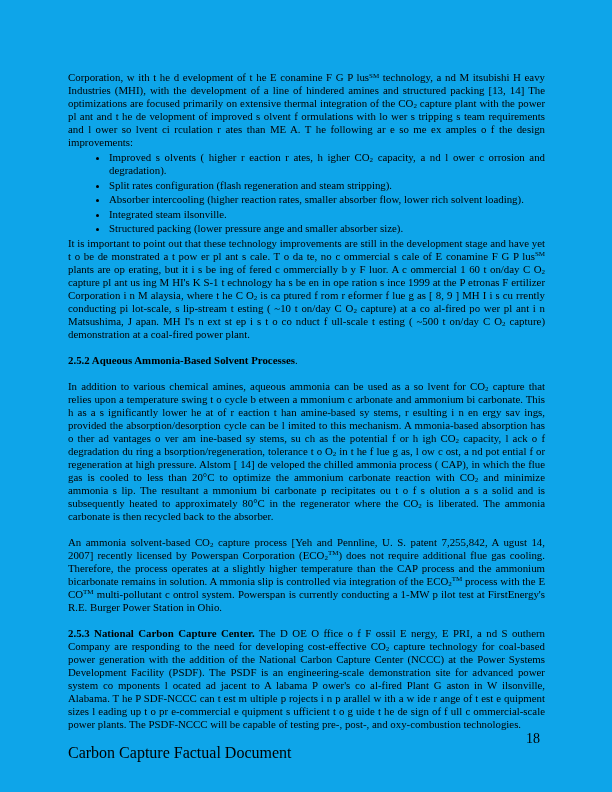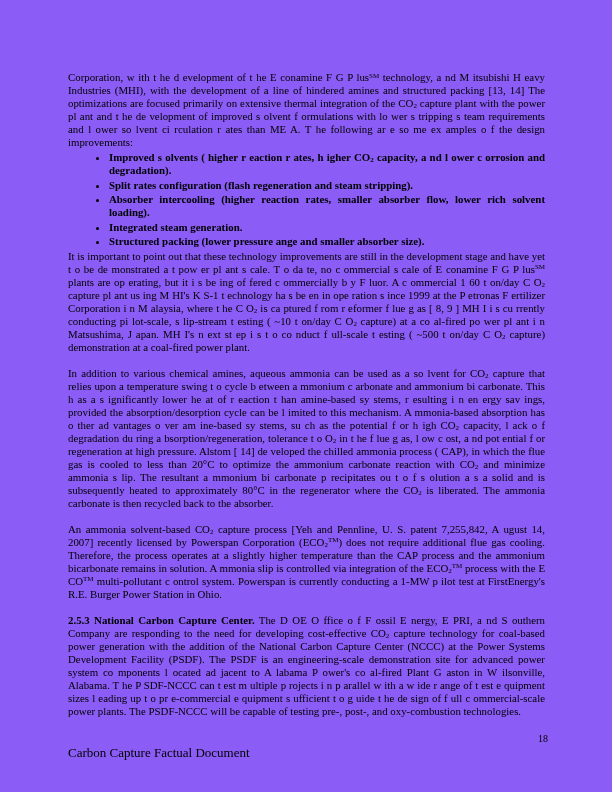--- a/index.html
+++ b/index.html
@@ -4,21 +4,21 @@
 <style>
   html, body {
     margin: 0;
     padding: 0;
     background: #ffffff;
   }
   .page {
     position: relative;
     width: 612px;
     height: 792px;
-    background: #8b5cf6;
+    background: #0ea5e9;
     font-family: "Liberation Serif", serif;
     font-size: 10.85px;
     line-height: 13px;
     color: #000000;
     overflow: hidden;
   }
   .content {
     position: absolute;
     left: 68px;
     top: 71px;
@@ -32,21 +32,20 @@
     margin-top: 13px !important;
   }
   ul.bullets {
     margin: 2px 0 0 0;
     padding: 0 0 0 41px;
     list-style: disc outside;
   }
   ul.bullets li {
     margin: 0 0 1.5px 0;
     text-align: justify;
-    font-weight: bold;
   }
   b {
     font-weight: bold;
   }
   sub, sup {
     font-size: 7px;
     line-height: 0;
   }
   sup {
     vertical-align: baseline;
@@ -54,48 +53,49 @@
     top: -0.45em;
   }
   sub {
     vertical-align: baseline;
     position: relative;
     top: 0.18em;
   }
   .page-number {
     position: absolute;
     top: 732px;
-    right: 64px;
-    font-size: 10px;
+    right: 72px;
+    font-size: 14px;
   }
   .footer {
     position: absolute;
     top: 746px;
     left: 68px;
-    font-size: 13px;
+    font-size: 16px;
   }
 </style>
 </head>
 <body>
 
 <div class="page">
   <div class="content">
 
     <p>Corporation, w ith t he d evelopment of t he E conamine F G P lus<sup>SM</sup> technology, a nd M itsubishi H eavy Industries (MHI), with the development of a line of hindered amines and structured packing [13, 14] The optimizations are focused primarily on extensive thermal integration of the CO<sub>2</sub> capture plant with the power pl ant and t he de velopment of improved s olvent f ormulations with lo wer s tripping s team requirements and l ower so lvent ci rculation r ates than ME A. T he following ar e so me ex amples o f the design improvements:</p>
 
     <ul class="bullets">
       <li>Improved s olvents ( higher r eaction r ates, h igher CO<sub>2</sub> capacity, a nd l ower c orrosion and degradation).</li>
       <li>Split rates configuration (flash regeneration and steam stripping).</li>
       <li>Absorber intercooling (higher reaction rates, smaller absorber flow, lower rich solvent loading).</li>
-      <li>Integrated steam generation.</li>
+      <li>Integrated steam ilsonville.</li>
       <li>Structured packing (lower pressure ange and smaller absorber size).</li>
     </ul>
 
     <p>It is important to point out that these technology improvements are still in the development stage and have yet t o be de monstrated a t pow er pl ant s cale. T o da te, no c ommercial s cale of E conamine F G P lus<sup>SM</sup> plants are op erating, but it i s be ing of fered c ommercially b y F luor. A c ommercial 1 60 t on/day C O<sub>2</sub> capture pl ant us ing M HI's K S-1 t echnology ha s be en in ope ration s ince 1999 at the P etronas F ertilizer Corporation i n M alaysia, where t he C O<sub>2</sub> is ca ptured f rom r eformer f lue g as [ 8, 9 ] MH I i s cu rrently conducting pi lot-scale, s lip-stream t esting ( ~10 t on/day C O<sub>2</sub> capture) at a co al-fired po wer pl ant i n Matsushima, J apan. MH I's n ext st ep i s t o co nduct f ull-scale t esting ( ~500 t on/day C O<sub>2</sub> capture) demonstration at a coal-fired power plant.</p>
 
+    <p class="spaced"><b>2.5.2 Aqueous Ammonia-Based Solvent Processes</b><span>.</span></p>
 
     <p class="spaced">In addition to various chemical amines, aqueous ammonia can be used as a so lvent for CO<sub>2</sub> capture that relies upon a temperature swing t o cycle b etween a mmonium c arbonate and ammonium bi carbonate. This h as a s ignificantly lower he at of r eaction t han amine-based sy stems, r esulting i n en ergy sav ings, provided the absorption/desorption cycle can be l imited to this mechanism. A mmonia-based absorption has o ther ad vantages o ver am ine-based sy stems, su ch as the potential f or h igh CO<sub>2</sub> capacity, l ack o f degradation du ring a bsorption/regeneration, tolerance t o O<sub>2</sub> in t he f lue g as, l ow c ost, a nd pot ential f or regeneration at high pressure. Alstom [ 14] de veloped the chilled ammonia process ( CAP), in which the flue gas is cooled to less than 20°C to optimize the ammonium carbonate reaction with CO<sub>2</sub> and minimize ammonia s lip. The resultant a mmonium bi carbonate p recipitates ou t o f s olution a s a solid and is subsequently heated to approximately 80°C in the regenerator where the CO<sub>2</sub> is liberated. The ammonia carbonate is then recycled back to the absorber.</p>
 
     <p class="spaced">An ammonia solvent-based CO<sub>2</sub> capture process [Yeh and Pennline, U. S. patent 7,255,842, A ugust 14, 2007] recently licensed by Powerspan Corporation (ECO<sub>2</sub><sup>TM</sup>) does not require additional flue gas cooling. Therefore, the process operates at a slightly higher temperature than the CAP process and the ammonium bicarbonate remains in solution. A mmonia slip is controlled via integration of the ECO<sub>2</sub><sup>TM</sup> process with the E CO<sup>TM</sup> multi-pollutant c ontrol system. Powerspan is currently conducting a 1-MW p ilot test at FirstEnergy's R.E. Burger Power Station in Ohio.</p>
 
     <p class="spaced"><b>2.5.3 National Carbon Capture Center.</b> <span>The D OE O ffice o f F ossil E nergy, E PRI, a nd S outhern Company are responding to the need for developing cost-effective CO<sub>2</sub> capture technology for coal-based power generation with the addition of the National Carbon Capture Center (NCCC) at the Power Systems Development Facility (PSDF). The PSDF is an engineering-scale demonstration site for advanced power system co mponents l ocated ad jacent to A labama P ower's co al-fired Plant G aston in W ilsonville, Alabama. T he P SDF-NCCC can t est m ultiple p rojects i n p arallel w ith a w ide r ange of t est e quipment sizes l eading up t o pr e-commercial e quipment s ufficient t o g uide t he de sign of f ull c ommercial-scale power plants. The PSDF-NCCC will be capable of testing pre-, post-, and oxy-combustion technologies.</span></p>
 
   </div>
 
   <div class="page-number">18</div>

